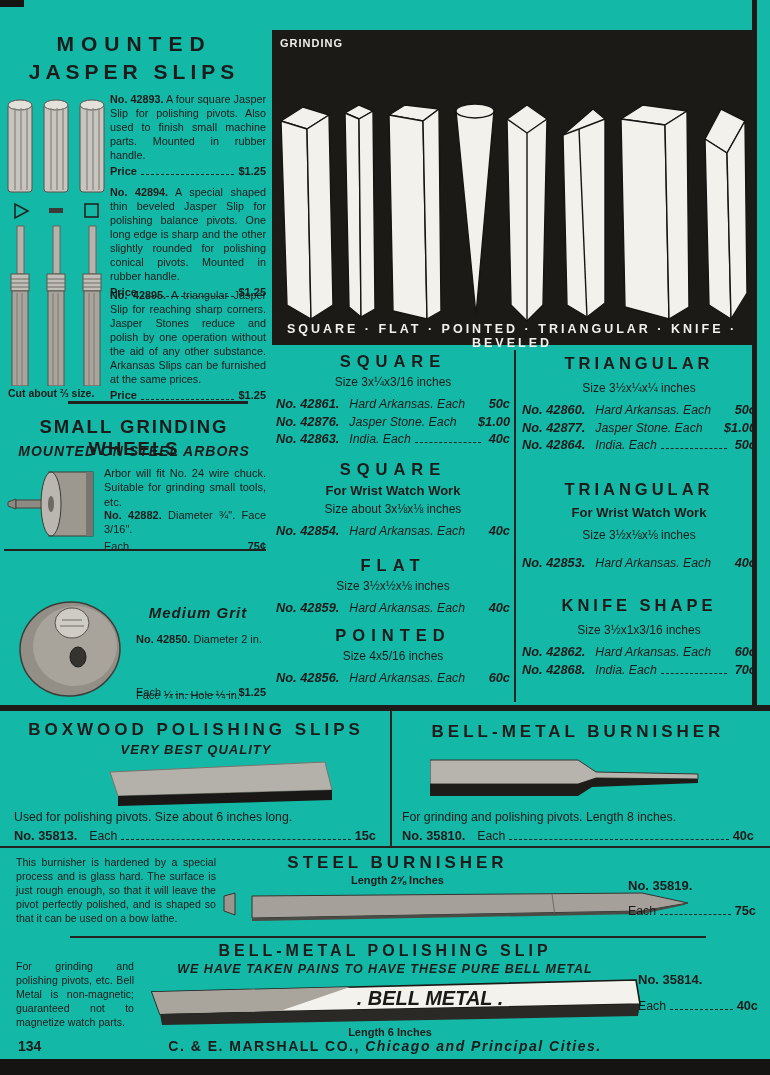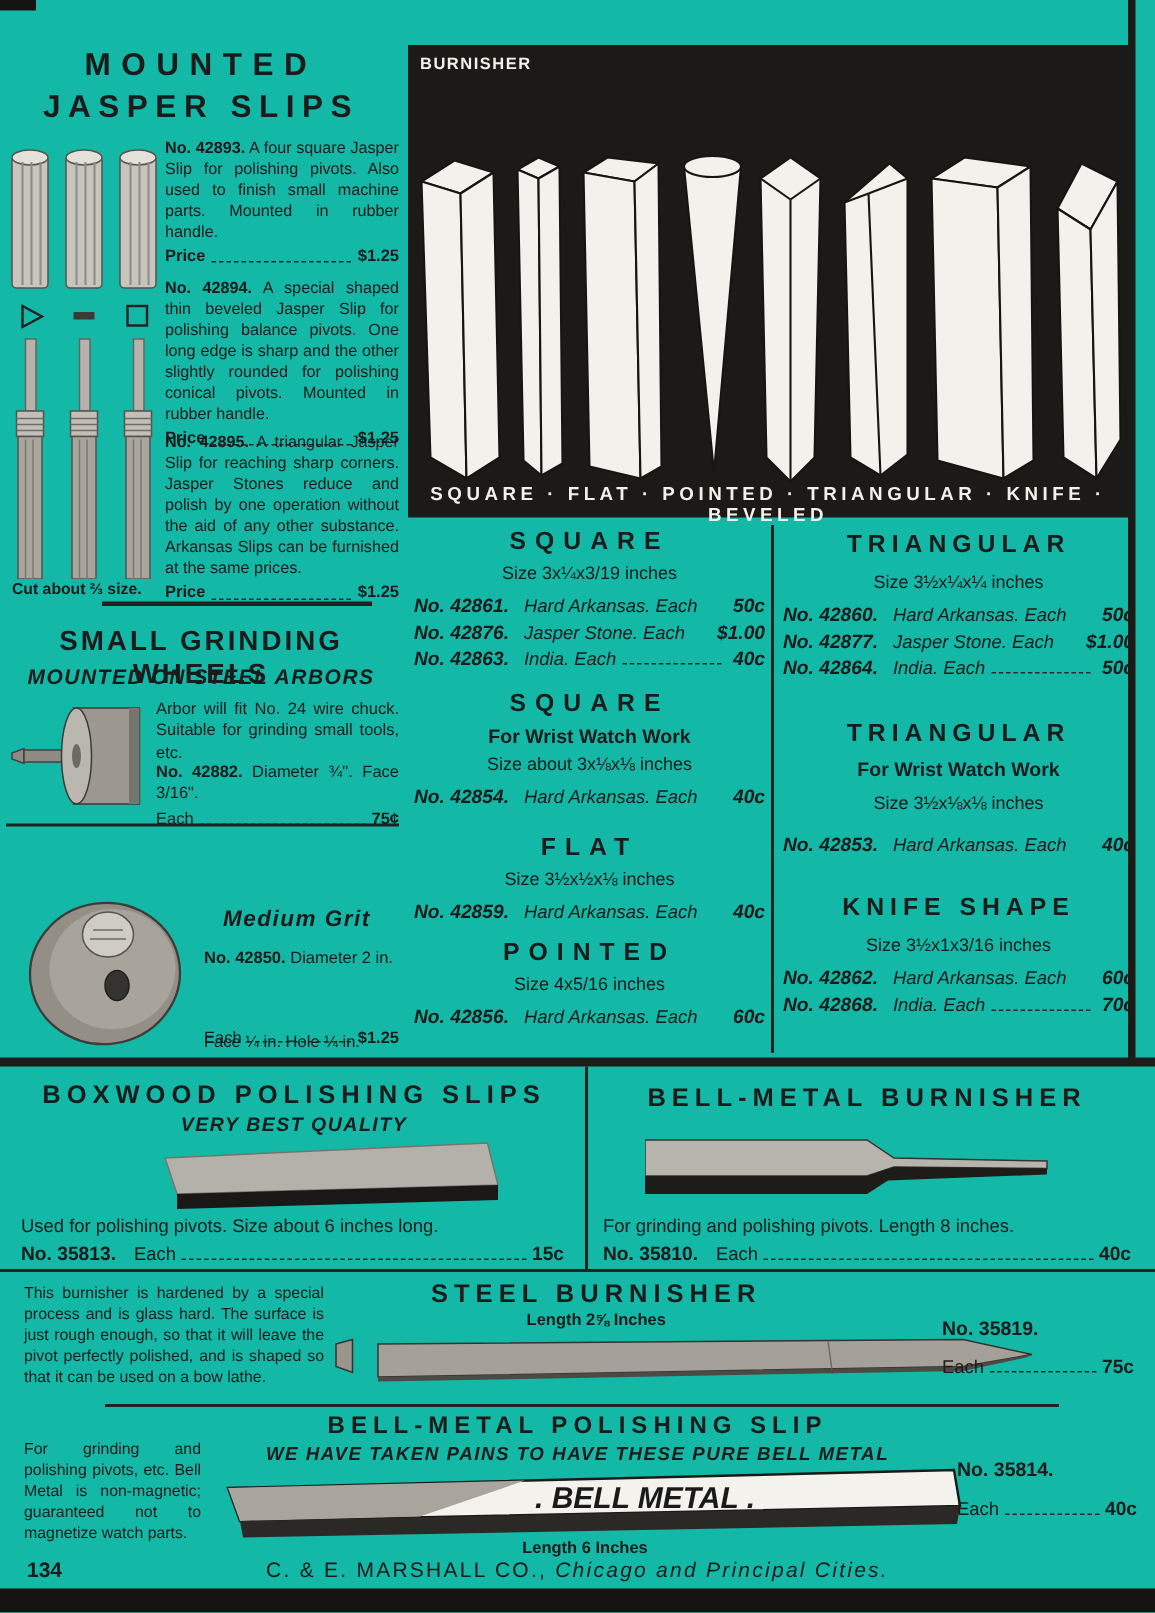--- a/index.html
+++ b/index.html
@@ -34,21 +34,21 @@
   .lrow .pr{margin-left:auto;font-weight:bold;font-size:12.8px;padding-left:4px;}
   .lrow .pr.noauto{margin-left:0;}
   
   .bot-head{font-weight:bold;font-size:17px;letter-spacing:4px;text-align:center;}
   .bot-sub{font-weight:bold;font-style:italic;font-size:13px;letter-spacing:1px;text-align:center;}
   .bot-desc{font-size:12.3px;}
   .bot-row{display:flex;align-items:flex-end;font-size:12.3px;}
   .bot-row b.no{margin-right:12px;white-space:nowrap;font-size:12.8px;}
   .bot-row .pr{font-weight:bold;font-size:12.8px;}
   .small-para{font-size:10.6px;line-height:1.32;text-align:justify;}
-  .footer{font-weight:normal;font-size:14px;letter-spacing:1.5px;text-align:center;}
+  .footer{font-weight:bold;font-size:14px;letter-spacing:1.5px;text-align:center;}
   .pageno{font-weight:bold;font-size:14px;}
 </style>
 </head>
 <body>
 
 <div class="page">
 
   <div class="abs" style="left:0;top:0;width:24px;height:7px;background:#151412;"></div>
   <div class="abs" style="left:752px;top:0;width:5px;height:706px;background:#1b1a17;"></div>
   <div class="abs" style="left:0;top:1059px;width:770px;height:16px;background:#151412;"></div>
@@ -188,21 +188,21 @@
     <span>Diameter 2 in.</span>
   </div>
   <div class="abs para" style="left:136px;top:688px;width:130px;font-size:11px;">Face ¼ in.  Hole ¼ in.</div>
   <div class="abs price-row" style="left:136px;top:684px;width:130px;font-weight:normal;font-size:11px;">
     <span>Each</span>
     <span class="df"></span>
     <b>$1.25</b>
   </div>
 
   <div class="abs panel" style="left:272px;top:30px;width:480px;height:315px;">
-    <div class="abs brand" style="left:8px;top:7px;">BURNISHER</div>
+    <div class="abs brand" style="left:8px;top:7px;">GRINDING</div>
     <div class="abs" style="left:3px;top:65px;">
       <svg width="474" height="245" viewBox="0 0 474 245">
         <g fill="#f3f1eb" stroke="#161513" stroke-width="1.4" stroke-linejoin="round">
 
           <polygon points="6,26 28,12 54,20 32,34"></polygon>
           <polygon points="6,26 32,34 36,224 12,210"></polygon>
           <polygon points="32,34 54,20 58,210 36,224"></polygon>
 
           <polygon points="70,18 84,10 98,16 84,24"></polygon>
           <polygon points="70,18 84,24 86,222 74,212"></polygon>
@@ -235,21 +235,21 @@
         </g>
       </svg>
     </div>
     <div class="abs panel-labels" style="left:0;top:292px;width:480px;">SQUARE    ·    FLAT · POINTED · TRIANGULAR    ·    KNIFE · BEVELED</div>
   </div>
 
   <div class="abs" style="left:514px;top:350px;width:2px;height:352px;background:#24231f;"></div>
 
   <div class="listing" style="left:274px;top:352px;">
     <div class="lh">SQUARE</div>
-    <div class="lsize">Size 3x¼x3/19 inches</div>
+    <div class="lsize">Size 3x¼x3/16 inches</div>
     <div class="lrow">
         <b class="no">No. 42861.</b>
         <span>Hard Arkansas.  Each</span>
         <b class="pr">50c</b>
       </div>
     <div class="lrow">
         <b class="no">No. 42876.</b>
         <span>Jasper Stone.  Each</span>
         <b class="pr">$1.00</b>
       </div>

